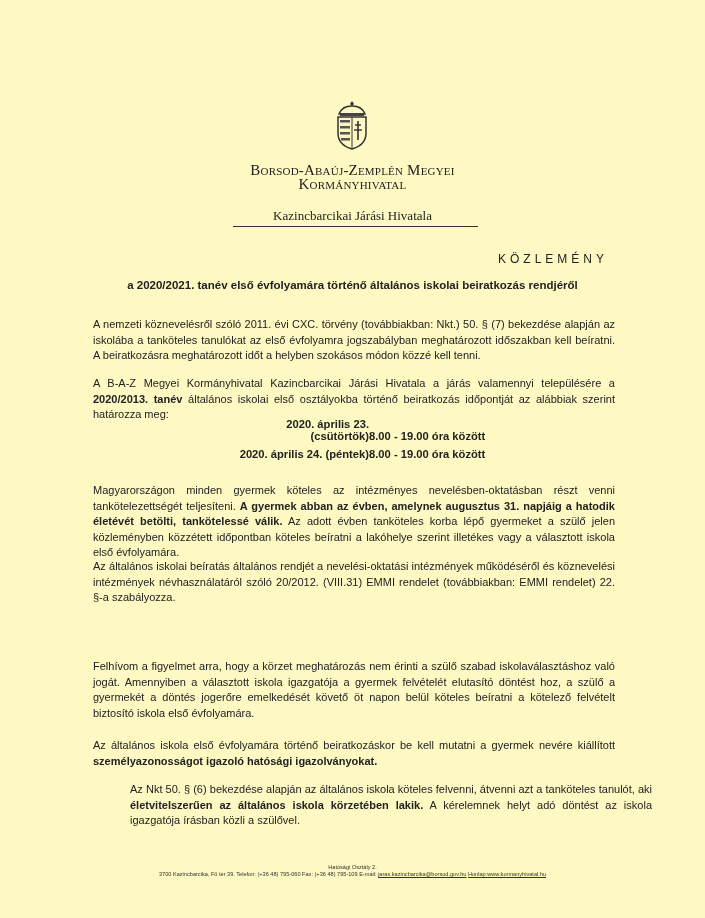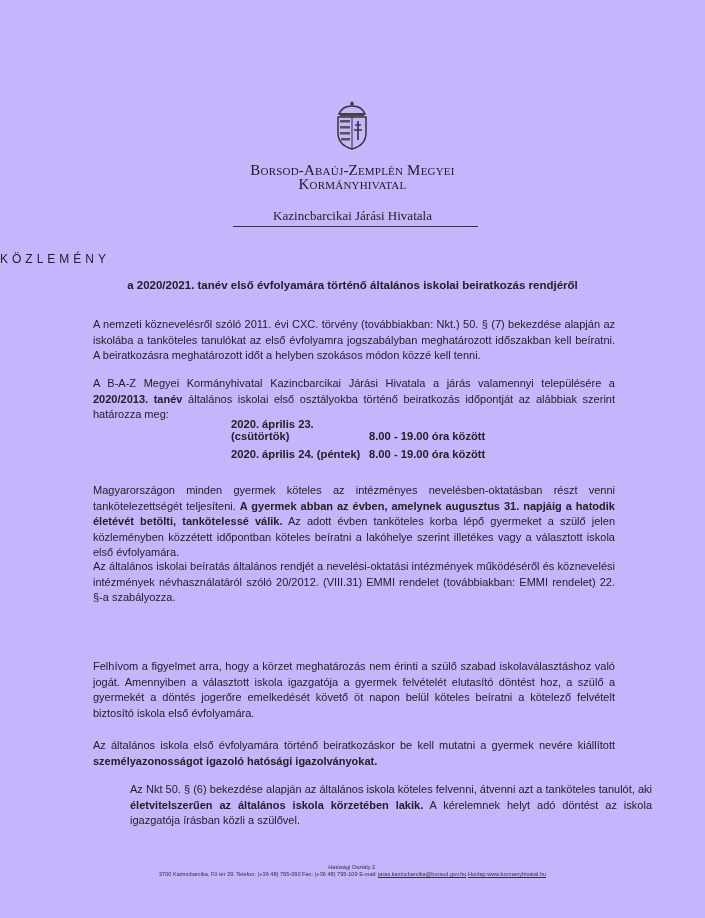--- a/index.html
+++ b/index.html
@@ -1,46 +1,46 @@
 <!DOCTYPE html>
 <html><head>
   <meta charset="utf-8">
   <style>
     html, body { margin: 0; padding: 0; background: #ffffff; }
     body { width: 705px; height: 918px; position: relative; overflow: hidden; color: #1a1a1a; }
-    .page { position: absolute; left: 0; top: 0; width: 705px; height: 918px; background: #c4b5fd; }
+    .page { position: absolute; left: 0; top: 0; width: 705px; height: 918px; background: #fef9c3; }
 
     .emblem { position: absolute; left: 333px; top: 100px; width: 38px; height: 50px; }
 
     .org-name { position: absolute; left: 0; width: 705px; text-align: center;
       font-family: "Liberation Serif", "DejaVu Serif", serif; font-variant: small-caps;
       font-size: 15px; letter-spacing: 0.2px; color: #222; }
     .org-line1 { top: 162px; }
     .org-line2 { top: 176px; }
 
     .office { position: absolute; left: 0; width: 705px; top: 208px; text-align: center;
       font-family: "Liberation Serif", "DejaVu Serif", serif; font-size: 13px; color: #222; }
     .rule { position: absolute; left: 233px; top: 226px; width: 245px; height: 0;
       border-top: 1.5px solid #333; }
 
-    .title { position: absolute; left: 0; width: 608px; top: 252px; text-align: left;
+    .title { position: absolute; left: 0; width: 608px; top: 252px; text-align: right;
       font-family: "Liberation Sans", "DejaVu Sans", sans-serif; font-size: 12px;
       letter-spacing: 4px; color: #222; }
     .subtitle { position: absolute; left: 0; width: 705px; top: 279px; text-align: center;
       font-family: "Liberation Sans", "DejaVu Sans", sans-serif; font-size: 11.5px;
       font-weight: bold; color: #222; }
 
     .para { position: absolute; left: 93px; width: 522px;
       font-family: "Liberation Sans", "DejaVu Sans", sans-serif; font-size: 11px;
       line-height: 15.5px; color: #222; text-align: justify; }
     .para b { font-weight: bold; }
 
     .dates { position: absolute; left: 231px; font-family: "Liberation Sans", "DejaVu Sans", sans-serif;
       font-size: 11.2px; font-weight: bold; color: #222; }
-    .dates .d { display: inline-block; width: 138px; }
+    .dates .d { display: inline-block; width: 138px; text-align: right; }
 
     .footer { position: absolute; left: 0; width: 705px; text-align: center;
       font-family: "Liberation Sans", "DejaVu Sans", sans-serif; font-size: 5.6px; color: #333; }
     .footer a { color: #333; text-decoration: underline; }
   </style>
 </head>
 <body>
 
 <div class="page">
 

